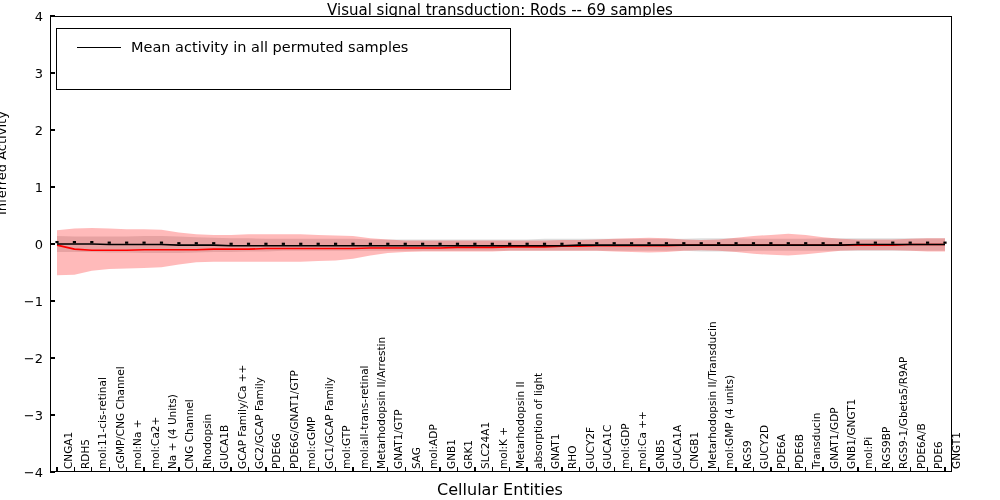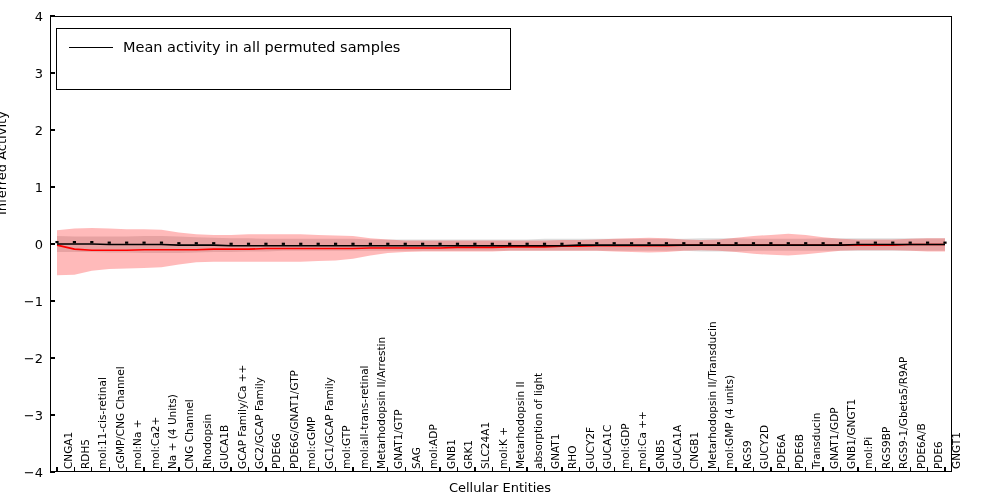--- a/index.html
+++ b/index.html
@@ -10,45 +10,46 @@
   .title{position:absolute;left:0;top:1px;width:1000px;text-align:center;
          font-size:15px;color:#000;letter-spacing:0px;}
 
   .plot-frame{position:absolute;left:50px;top:16px;width:902px;height:456px;
               border:1.3px solid #000;box-sizing:border-box;background:#fff;}
 
   .ylabel{position:absolute;left:-6px;top:215px;transform:rotate(-90deg);
           transform-origin:left top;font-size:13px;color:#000;white-space:nowrap;}
 
   .xlabel{position:absolute;left:0;top:480px;width:1000px;text-align:center;
-          font-size:13px;color:#000;}
+          font-size:16px;color:#000;}
   .ytick-wrap{position:absolute;left:0;top:0;width:1000px;height:500px;}
   .ytl{position:absolute;font-size:13px;color:#000;text-align:right;width:40px;
        transform:translateY(-50%);}
   .ytick-mark{position:absolute;width:5px;height:1.3px;background:#000;left:50px;}
   .xtick-mark{position:absolute;height:5px;width:1.3px;background:#000;top:467px;}
 
   .xtl{position:absolute;font-size:10.5px;color:#000;white-space:nowrap;
        transform-origin:left top;transform:rotate(-90deg);}
 
   .legend{position:absolute;left:56px;top:28px;width:455px;height:62px;
           border:1.4px solid #000;background:#fff;box-sizing:border-box;
-          padding:5px 8px;}
+          padding:5px 16px;}
   .legend-row{display:flex;align-items:center;height:26px;}
   .legend-line{width:44px;height:0;border-top:1.6px solid #000;margin:0 10px 0 4px;}
   .legend-line.red{border-top-color:#ff0000;}
   .legend-text{font-size:14.5px;color:#000;}
 
   svg.data{position:absolute;left:0;top:0;}
 </style>
 </head>
 <body>
 
 <div id="root">
 
+  <div class="title">Visual signal transduction: Rods -- 69 samples</div>
 
   <div class="ylabel">Inferred Activity</div>
   <div class="xlabel">Cellular Entities</div>
 
   <div class="plot-frame"></div>
 
   <svg class="data" id="data-svg" width="1000" height="500">
       <defs>
         <clipPath id="plotclip">
           <rect x="51" y="17" width="900" height="454"></rect>

